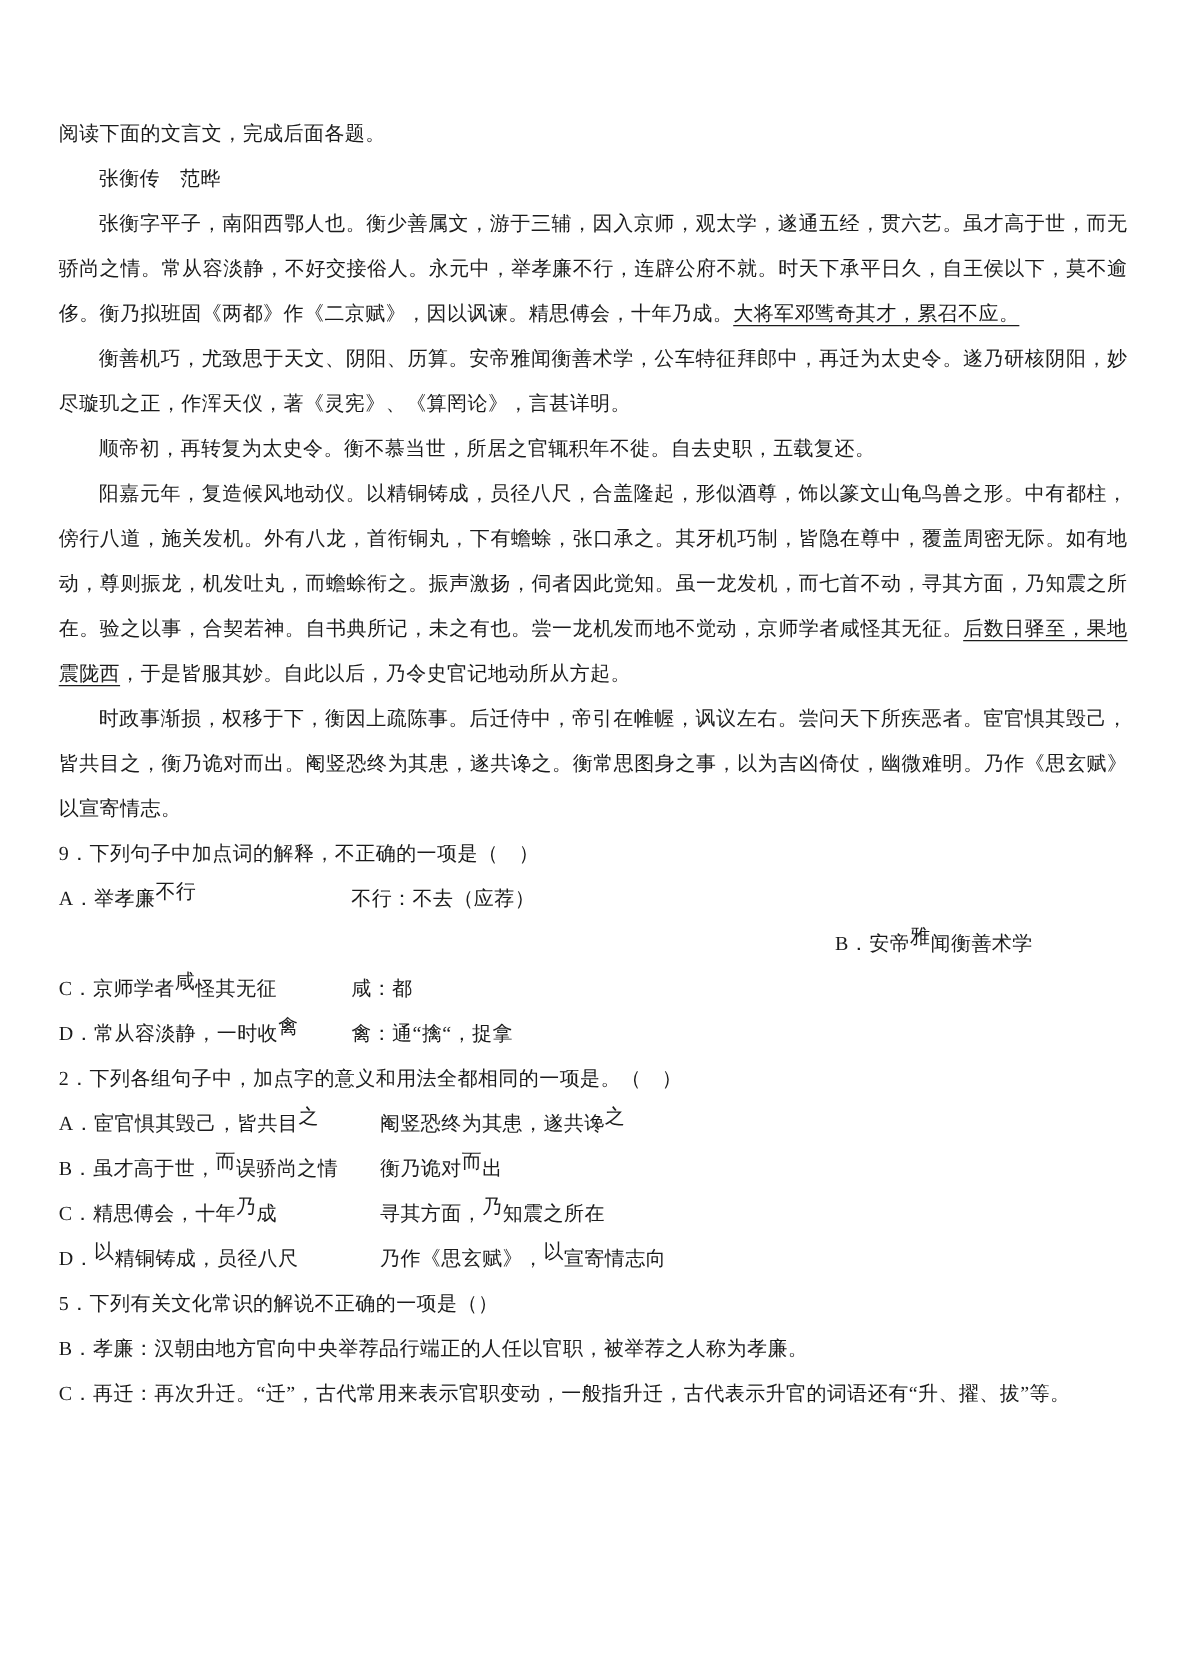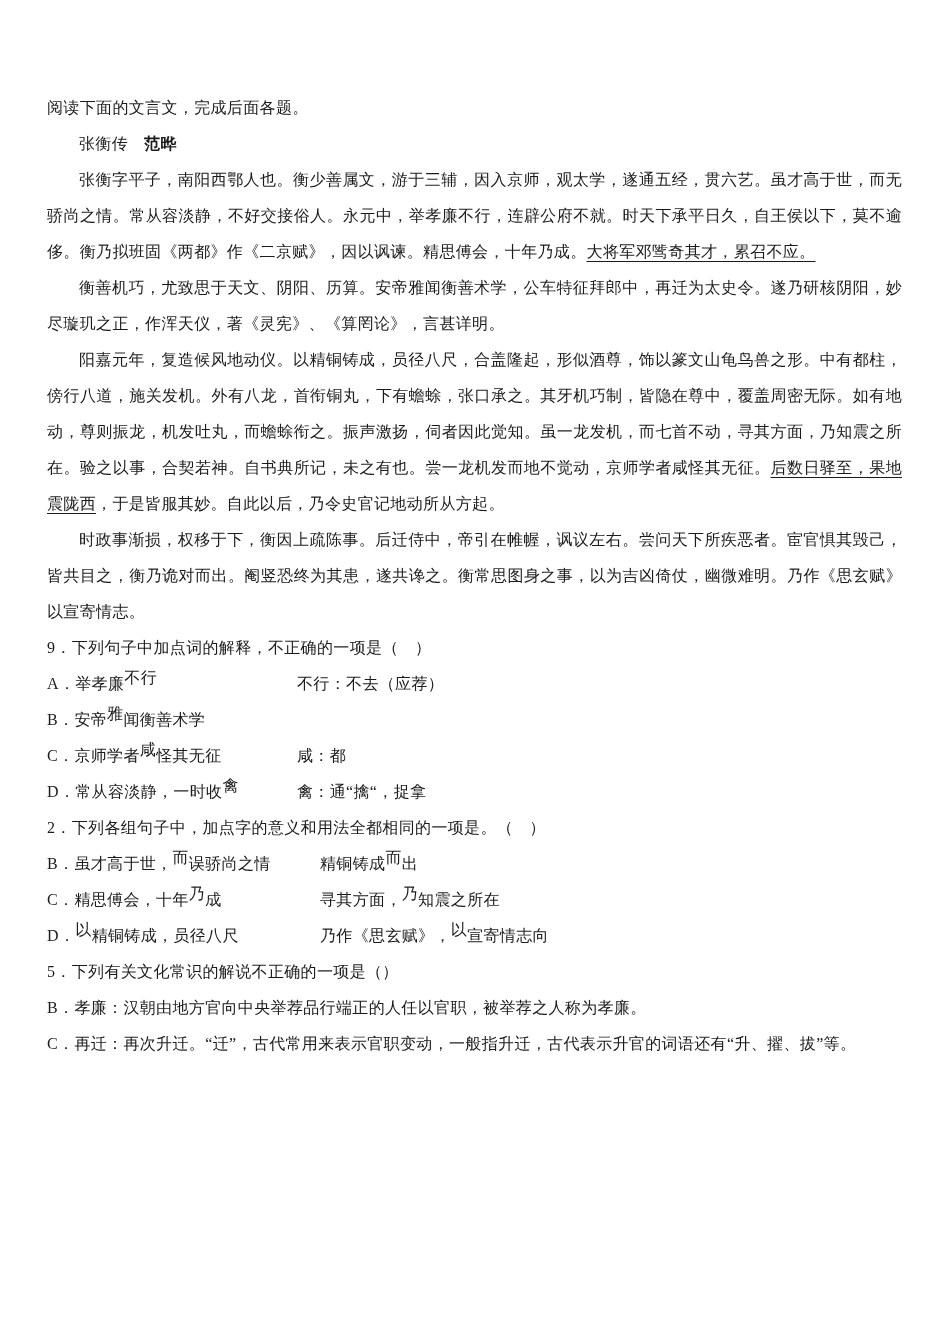--- a/index.html
+++ b/index.html
@@ -19,56 +19,57 @@
     width: 950px;
     height: 1272px;
     padding: 90px 48px 0 47px;
     font-size: 16px;
     line-height: 36px;
     letter-spacing: 0.35px;
   }
   p { margin: 0; }
   .intro { text-indent: 0; }
   .title-line { text-indent: 2em; }
-  .author { margin-left: 1em; font-weight: bold; }
+  .author { margin-left: 1em; }
   .para {
     text-align: justify;
     text-indent: 2em;
   }
   .qstem { text-indent: 0; }
   
   .u {
     text-decoration: underline;
     text-underline-offset: 4px;
     text-decoration-thickness: 1px;
   }
   
   .r {
     position: relative;
     top: -6px;
   }
   
-  .opt { display: flex; }
+  .opt { display: flex; justify-content: flex-end; }
   .opt .col1 { flex: 0 0 auto; }
   .q1 .col1 { width: 234px; }
   .q2 .col1 { width: 257px; }
-  .opt .col2 { flex: 1 1 auto; margin-left: 16px; }
+  .opt .col2 { flex: 1 1 auto; }
   .opt-block { display: block; text-align: justify; }
 </style>
 </head>
 <body>
 
 <div class="page">
 
   <p class="intro">阅读下面的文言文，完成后面各题。</p>
 
   <p class="title-line"><span>张衡传</span><span class="author">范晔</span></p>
 
   <p class="para"><span>张衡字平子，南阳西鄂人也。衡少善属文，游于三辅，因入京师，观太学，遂通五经，贯六艺。虽才高于世，而无骄尚之情。常从容淡静，不好交接俗人。永元中，举孝廉不行，连辟公府不就。时天下承平日久，自王侯以下，莫不逾侈。衡乃拟班固《两都》作《二京赋》，因以讽谏。精思傅会，十年乃成。</span><span class="u">大将军邓骘奇其才，累召不应。</span></p>
   <p class="para"><span>衡善机巧，尤致思于天文、阴阳、历算。安帝雅闻衡善术学，公车特征拜郎中，再迁为太史令。遂乃研核阴阳，妙尽璇玑之正，作浑天仪，著《灵宪》、《算罔论》，言甚详明。</span></p>
+  <p class="para"><span>顺帝初，再转复为太史令。衡不慕当世，所居之官辄积年不徙。自去史职，五载复还。</span></p>
   <p class="para"><span>阳嘉元年，复造候风地动仪。以精铜铸成，员径八尺，合盖隆起，形似酒尊，饰以篆文山龟鸟兽之形。中有都柱，傍行八道，施关发机。外有八龙，首衔铜丸，下有蟾蜍，张口承之。其牙机巧制，皆隐在尊中，覆盖周密无际。如有地动，尊则振龙，机发吐丸，而蟾蜍衔之。振声激扬，伺者因此觉知。虽一龙发机，而七首不动，寻其方面，乃知震之所在。验之以事，合契若神。自书典所记，未之有也。尝一龙机发而地不觉动，京师学者咸怪其无征。</span><span class="u">后数日驿至，果地震陇西</span><span>，于是皆服其妙。自此以后，乃令史官记地动所从方起。</span></p>
   <p class="para"><span>时政事渐损，权移于下，衡因上疏陈事。后迁侍中，帝引在帷幄，讽议左右。尝问天下所疾恶者。宦官惧其毁己，皆共目之，衡乃诡对而出。阉竖恐终为其患，遂共谗之。衡常思图身之事，以为吉凶倚仗，幽微难明。乃作《思玄赋》以宣寄情志。</span></p>
 
   <p class="qstem">9．下列句子中加点词的解释，不正确的一项是（　）</p>
 
   <div class="opt q1">
     <span class="col1"><span>A．</span><span><span>举孝廉</span><span class="r">不行</span></span></span>
     <span class="col2"><span>不行：不去（应荐）</span></span>
   </div>
   <div class="opt q1">
@@ -79,22 +80,26 @@
     <span class="col2"><span>咸：都</span></span>
   </div>
   <div class="opt q1">
     <span class="col1"><span>D．</span><span><span>常从容淡静，一时收</span><span class="r">禽</span></span></span>
     <span class="col2"><span>禽：通“擒“，捉拿</span></span>
   </div>
 
   <p class="qstem">2．下列各组句子中，加点字的意义和用法全都相同的一项是。（　）</p>
 
   <div class="opt q2">
+    <span class="col1"><span>A．</span><span><span>宦官惧其毁己，皆共目</span><span class="r">之</span></span></span>
+    <span class="col2"><span>阉竖恐终为其患，遂共谗</span><span class="r">之</span></span>
+  </div>
+  <div class="opt q2">
     <span class="col1"><span>B．</span><span><span>虽才高于世，</span><span class="r">而</span><span>误骄尚之情</span></span></span>
-    <span class="col2"><span>精铜铸成</span><span class="r">而</span><span>出</span></span>
+    <span class="col2"><span>衡乃诡对</span><span class="r">而</span><span>出</span></span>
   </div>
   <div class="opt q2">
     <span class="col1"><span>C．</span><span><span>精思傅会，十年</span><span class="r">乃</span><span>成</span></span></span>
     <span class="col2"><span>寻其方面，</span><span class="r">乃</span><span>知震之所在</span></span>
   </div>
   <div class="opt q2">
     <span class="col1"><span>D．</span><span><span class="r">以</span><span>精铜铸成，员径八尺</span></span></span>
     <span class="col2"><span>乃作《思玄赋》，</span><span class="r">以</span><span>宣寄情志向</span></span>
   </div>
 

